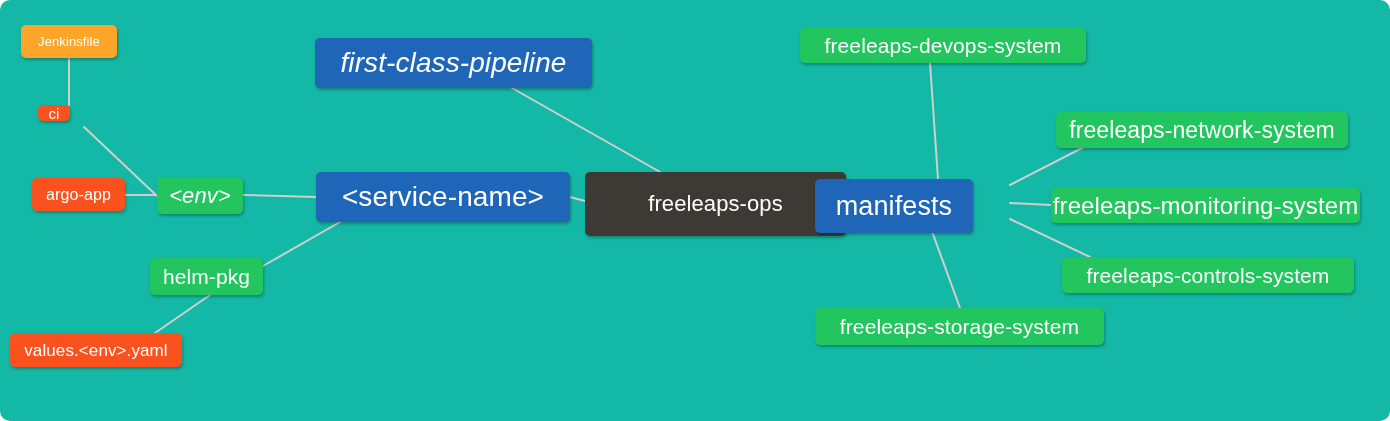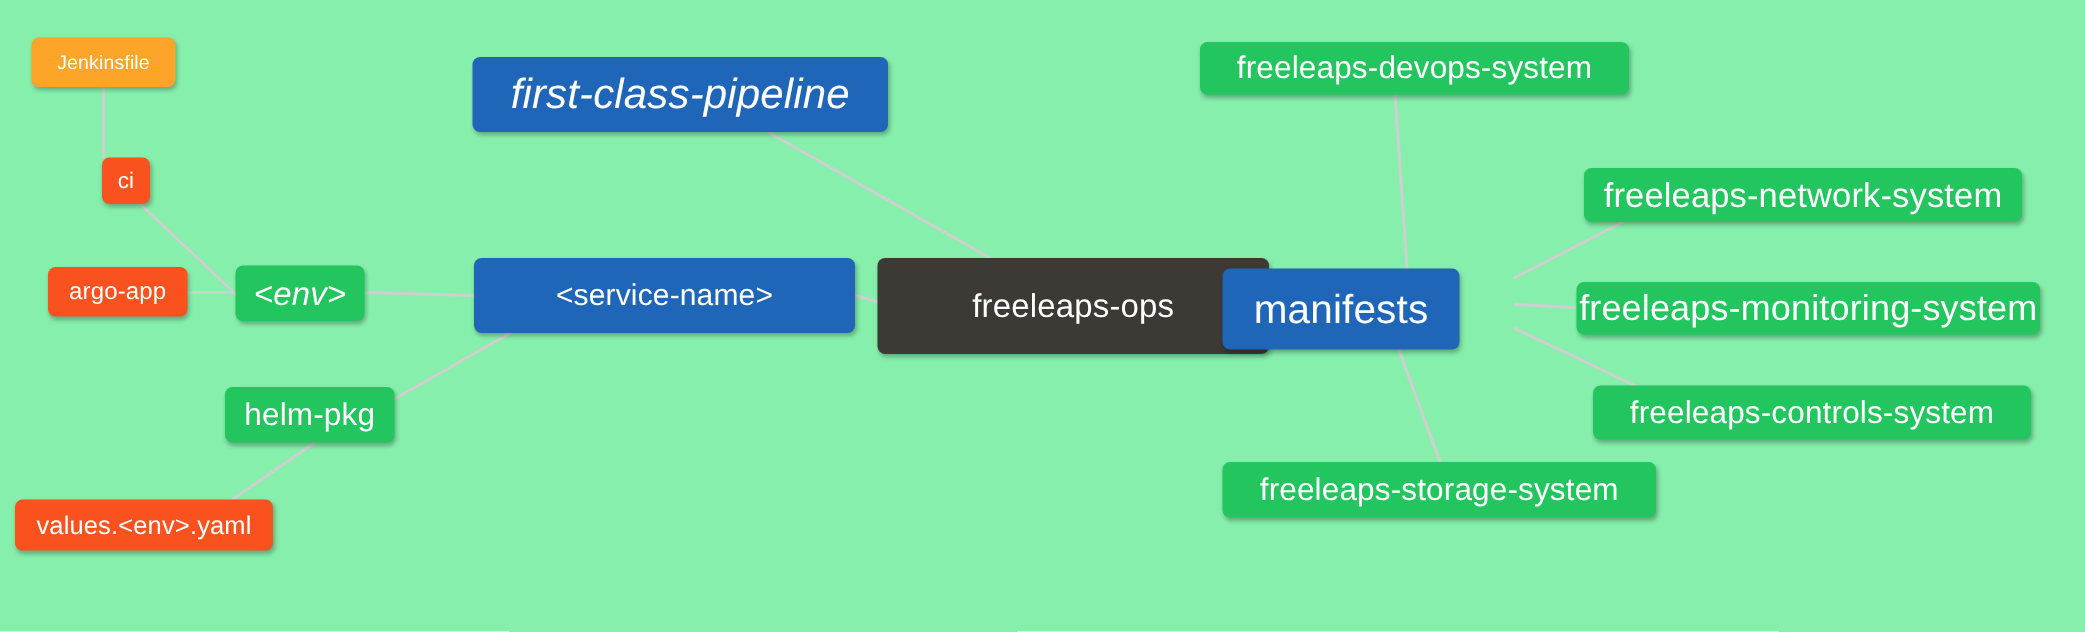--- a/index.html
+++ b/index.html
@@ -8,22 +8,23 @@
     background: #ffffff;
   }
   body {
     font-family: "Liberation Sans", sans-serif;
     -webkit-font-smoothing: antialiased;
   }
   #canvas {
     position: relative;
     width: 1390px;
     height: 421px;
-    background: #86efac;
+    background: #14b8a6;
     overflow: hidden;
+    border-radius: 10px;
   }
   #edges {
     position: absolute;
     left: 0;
     top: 0;
     width: 1390px;
     height: 421px;
     pointer-events: none;
   }
   .node {
@@ -57,27 +58,27 @@
       <line x1="570" y1="197" x2="585" y2="201" stroke="#cfcfcf" stroke-width="2" stroke-linecap="round"></line>
       <line x1="846" y1="201" x2="852" y2="201" stroke="#cfcfcf" stroke-width="2" stroke-linecap="round"></line>
       <line x1="938" y1="179" x2="930" y2="63" stroke="#cfcfcf" stroke-width="2" stroke-linecap="round"></line>
       <line x1="1010" y1="185" x2="1082" y2="148" stroke="#cfcfcf" stroke-width="2" stroke-linecap="round"></line>
       <line x1="1010" y1="203" x2="1051" y2="205" stroke="#cfcfcf" stroke-width="2" stroke-linecap="round"></line>
       <line x1="1010" y1="219" x2="1090" y2="257" stroke="#cfcfcf" stroke-width="2" stroke-linecap="round"></line>
       <line x1="930" y1="226" x2="960" y2="308" stroke="#cfcfcf" stroke-width="2" stroke-linecap="round"></line>
     </svg>
   <div id="nodes">
       <div class="node" style="left: 21px; top: 25px; width: 96px; height: 33px; background: rgb(252, 165, 40); font-size: 13px;">Jenkinsfile</div>
-      <div class="node" style="left: 68px; top: 105px; width: 32px; height: 31px; background: rgb(249, 82, 30); font-size: 15px;">ci</div>
+      <div class="node" style="left: 38px; top: 105px; width: 32px; height: 16px; background: rgb(249, 82, 30); font-size: 15px;">ci</div>
       <div class="node" style="left: 32px; top: 178px; width: 93px; height: 33px; background: rgb(249, 82, 30); font-size: 16px;">argo-app</div>
       <div class="node" style="left: 157px; top: 177px; width: 86px; height: 37px; background: rgb(34, 197, 94); font-size: 22px; font-style: italic;">&lt;env&gt;</div>
       <div class="node" style="left: 150px; top: 258px; width: 113px; height: 37px; background: rgb(34, 197, 94); font-size: 21px;">helm-pkg</div>
       <div class="node" style="left: 10px; top: 333px; width: 172px; height: 34px; background: rgb(249, 82, 30); font-size: 17px;">values.&lt;env&gt;.yaml</div>
       <div class="node" style="left: 315px; top: 38px; width: 277px; height: 50px; background: rgb(31, 102, 184); font-size: 28px; font-style: italic;">first-class-pipeline</div>
-      <div class="node" style="left: 316px; top: 172px; width: 254px; height: 50px; background: rgb(31, 102, 184); font-size: 20px;">&lt;service-name&gt;</div>
+      <div class="node" style="left: 316px; top: 172px; width: 254px; height: 50px; background: rgb(31, 102, 184); font-size: 28px;">&lt;service-name&gt;</div>
       <div class="node" style="left: 585px; top: 172px; width: 261px; height: 64px; background: rgb(61, 57, 53); font-size: 22px;">freeleaps-ops</div>
       <div class="node" style="left: 815px; top: 179px; width: 158px; height: 54px; background: rgb(31, 102, 184); font-size: 27px;">manifests</div>
       <div class="node" style="left: 800px; top: 28px; width: 286px; height: 35px; background: rgb(34, 197, 94); font-size: 21px;">freeleaps-devops-system</div>
       <div class="node" style="left: 1056px; top: 112px; width: 292px; height: 36px; background: rgb(34, 197, 94); font-size: 23px;">freeleaps-network-system</div>
       <div class="node" style="left: 1051px; top: 188px; width: 309px; height: 35px; background: rgb(34, 197, 94); font-size: 24px; text-align: center;">freeleaps-monitoring-system</div>
       <div class="node" style="left: 1062px; top: 257px; width: 292px; height: 36px; background: rgb(34, 197, 94); font-size: 21px;">freeleaps-controls-system</div>
       <div class="node" style="left: 815px; top: 308px; width: 289px; height: 37px; background: rgb(34, 197, 94); font-size: 21px;">freeleaps-storage-system</div>
     </div>
 </div>
 

